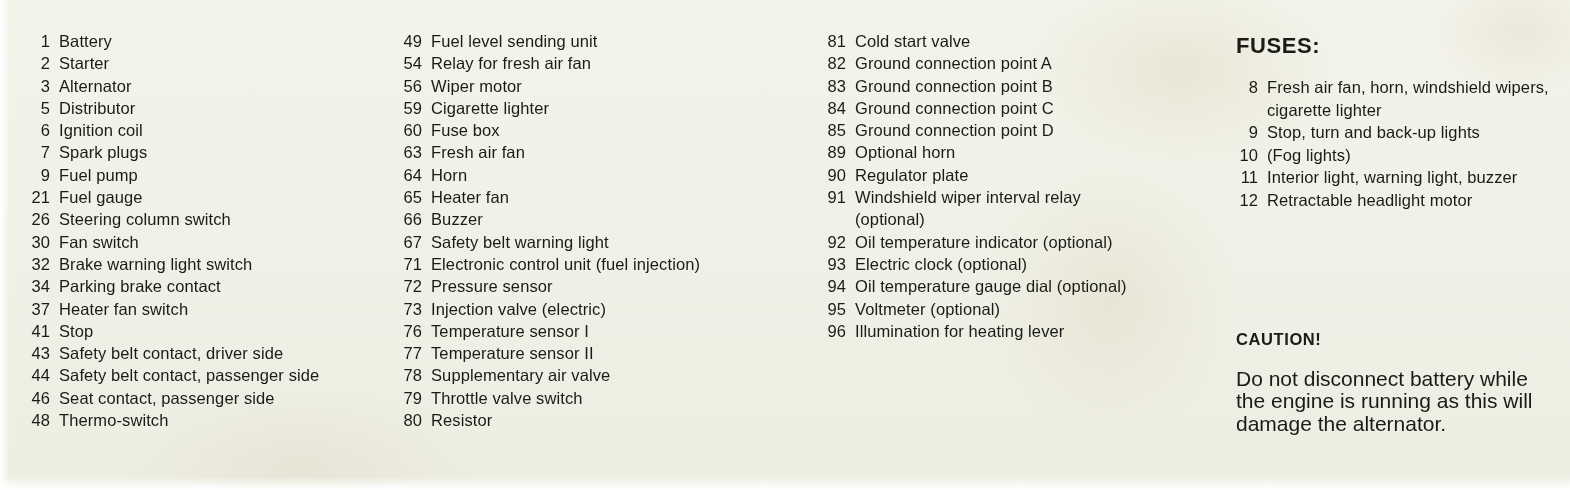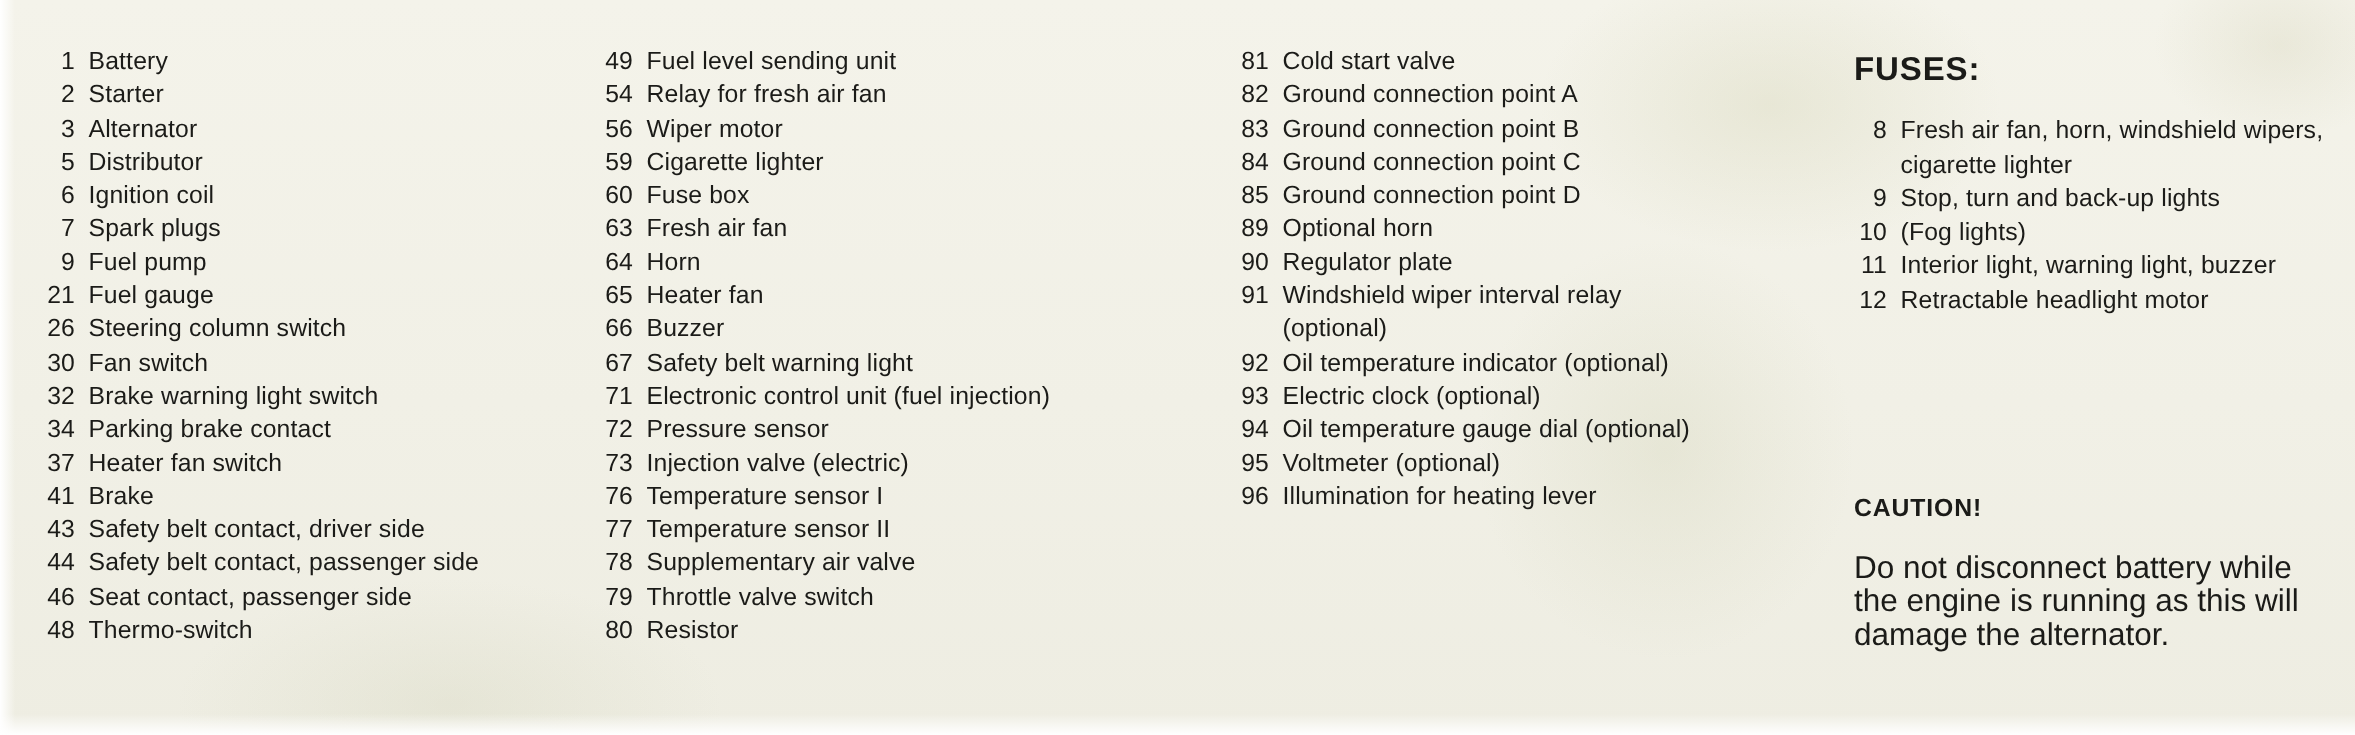--- a/index.html
+++ b/index.html
@@ -166,21 +166,21 @@
     <div class="item">
         <span class="num">34</span>
         <span class="label">Parking brake contact</span>
       </div>
     <div class="item">
         <span class="num">37</span>
         <span class="label">Heater fan switch</span>
       </div>
     <div class="item">
         <span class="num">41</span>
-        <span class="label">Brake</span>
+        <span class="label">Stop</span>
       </div>
     <div class="item">
         <span class="num">43</span>
         <span class="label">Safety belt contact, driver side</span>
       </div>
     <div class="item">
         <span class="num">44</span>
         <span class="label">Safety belt contact, passenger side</span>
       </div>
     <div class="item">

